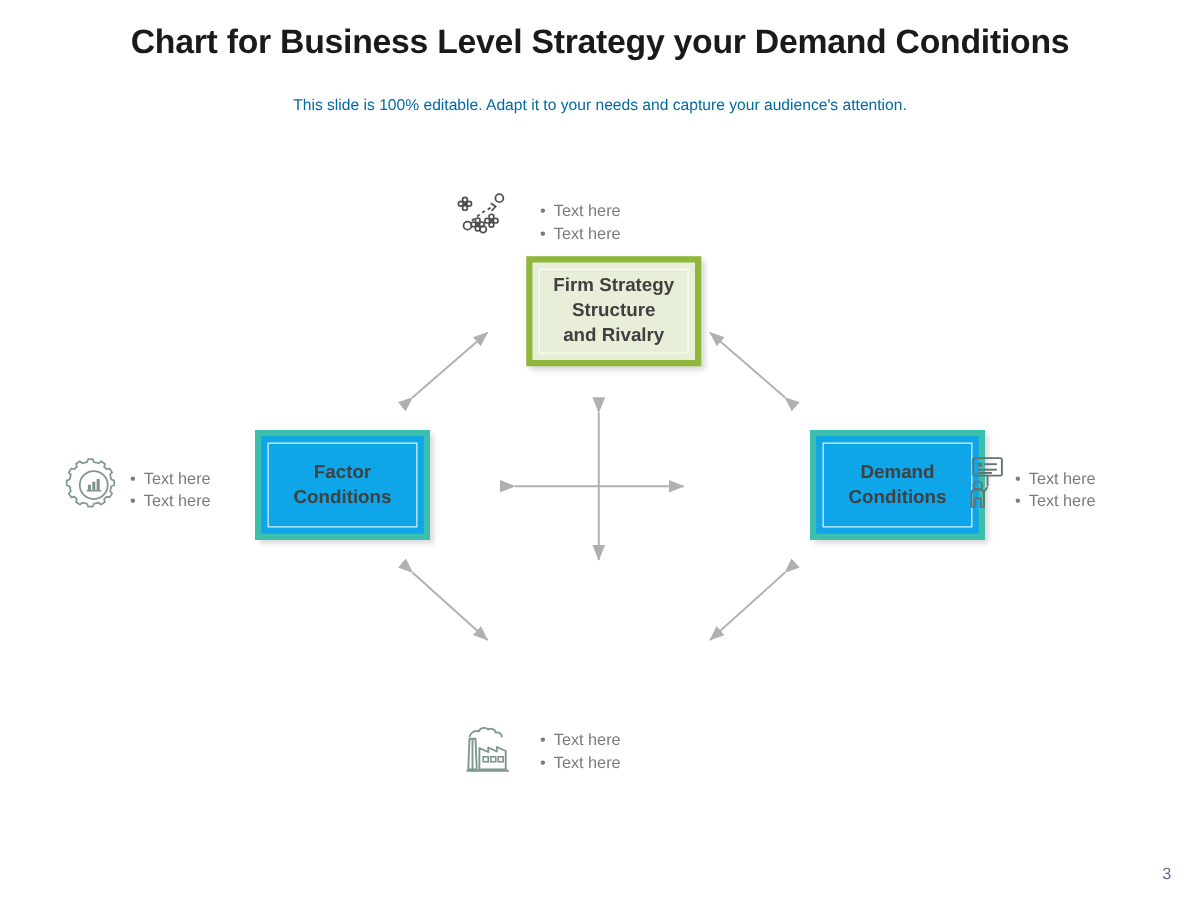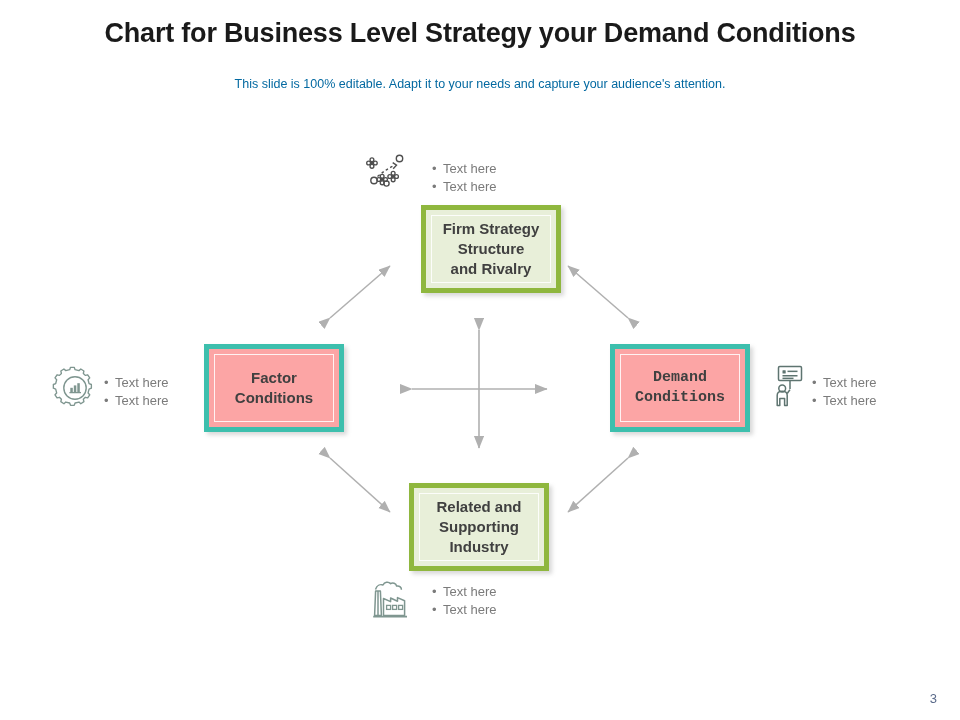--- a/index.html
+++ b/index.html
@@ -86,27 +86,27 @@
   }
   .node-box .label {
     position: relative;
     z-index: 2;
   }
   .box-green {
     background: #e8efd9;
     border: 5px solid #8fb73e;
   }
   .box-teal {
-    background: #fca5a5;
+    background: #0ea5e9;
     border: 5px solid #3dbfad;
   }
 
   #box-firm-strategy  { left: 409px; top: 205px; width: 140px; height: 88px; margin-left: 12px; }
   #box-factor         { left: 204px; top: 344px; width: 140px; height: 88px; }
-  #box-demand         { left: 610px; top: 344px; width: 140px; height: 88px; font-family: Liberation Mono, monospace; }
+  #box-demand         { left: 648px; top: 344px; width: 140px; height: 88px; }
   #box-related        { left: 409px; top: 483px; width: 140px; height: 88px; }
 
   
   .bullets {
     position: absolute;
     font-size: 13px;
     color: #7b7b7b;
     font-family: "Liberation Sans", sans-serif;
     line-height: 18px;
   }
@@ -200,24 +200,20 @@
   <div id="box-factor" class="node-box box-teal">
     <span class="inner"></span>
     <span class="label">Factor<br>Conditions</span>
   </div>
 
   <div id="box-demand" class="node-box box-teal">
     <span class="inner"></span>
     <span class="label">Demand<br>Conditions</span>
   </div>
 
-  <div id="box-related" class="node-box box-green">
-    <span class="inner"></span>
-    <span class="label">Related and<br>Supporting<br>Industry</span>
-  </div>
 
   <div id="icon-strategy" class="icon-wrap">
     <svg width="46" height="44" viewBox="0 0 46 44">
       <g stroke="#4f4f4f" stroke-width="1.4" fill="none">
         <circle cx="34.5" cy="6.5" r="3.2"></circle>
         <circle cx="9" cy="28.5" r="3.2"></circle>
         <path d="M12.5,24.5 C18,20 22,17 29,13.5" stroke-dasharray="2.6 2.6"></path>
         <path d="M28.2,16.8 L31.5,13.2 L27.7,10.6"></path>
       </g>
       <g stroke="#4f4f4f" stroke-width="1.35" fill="none">

